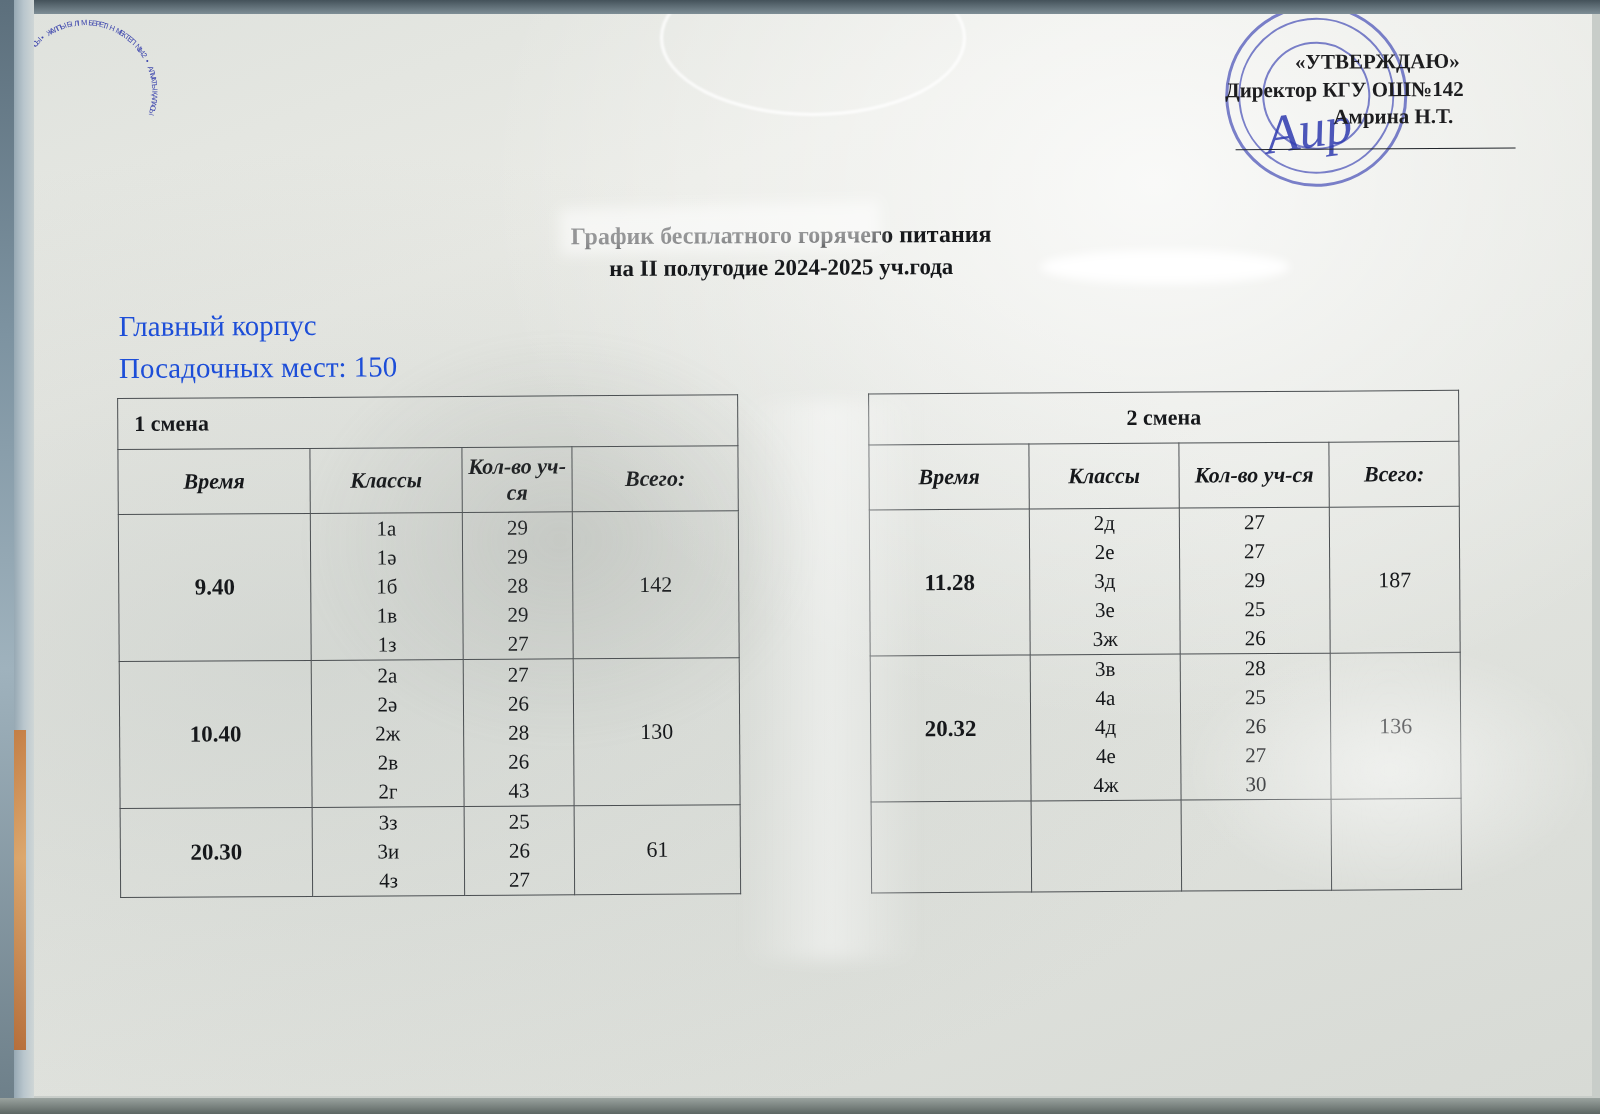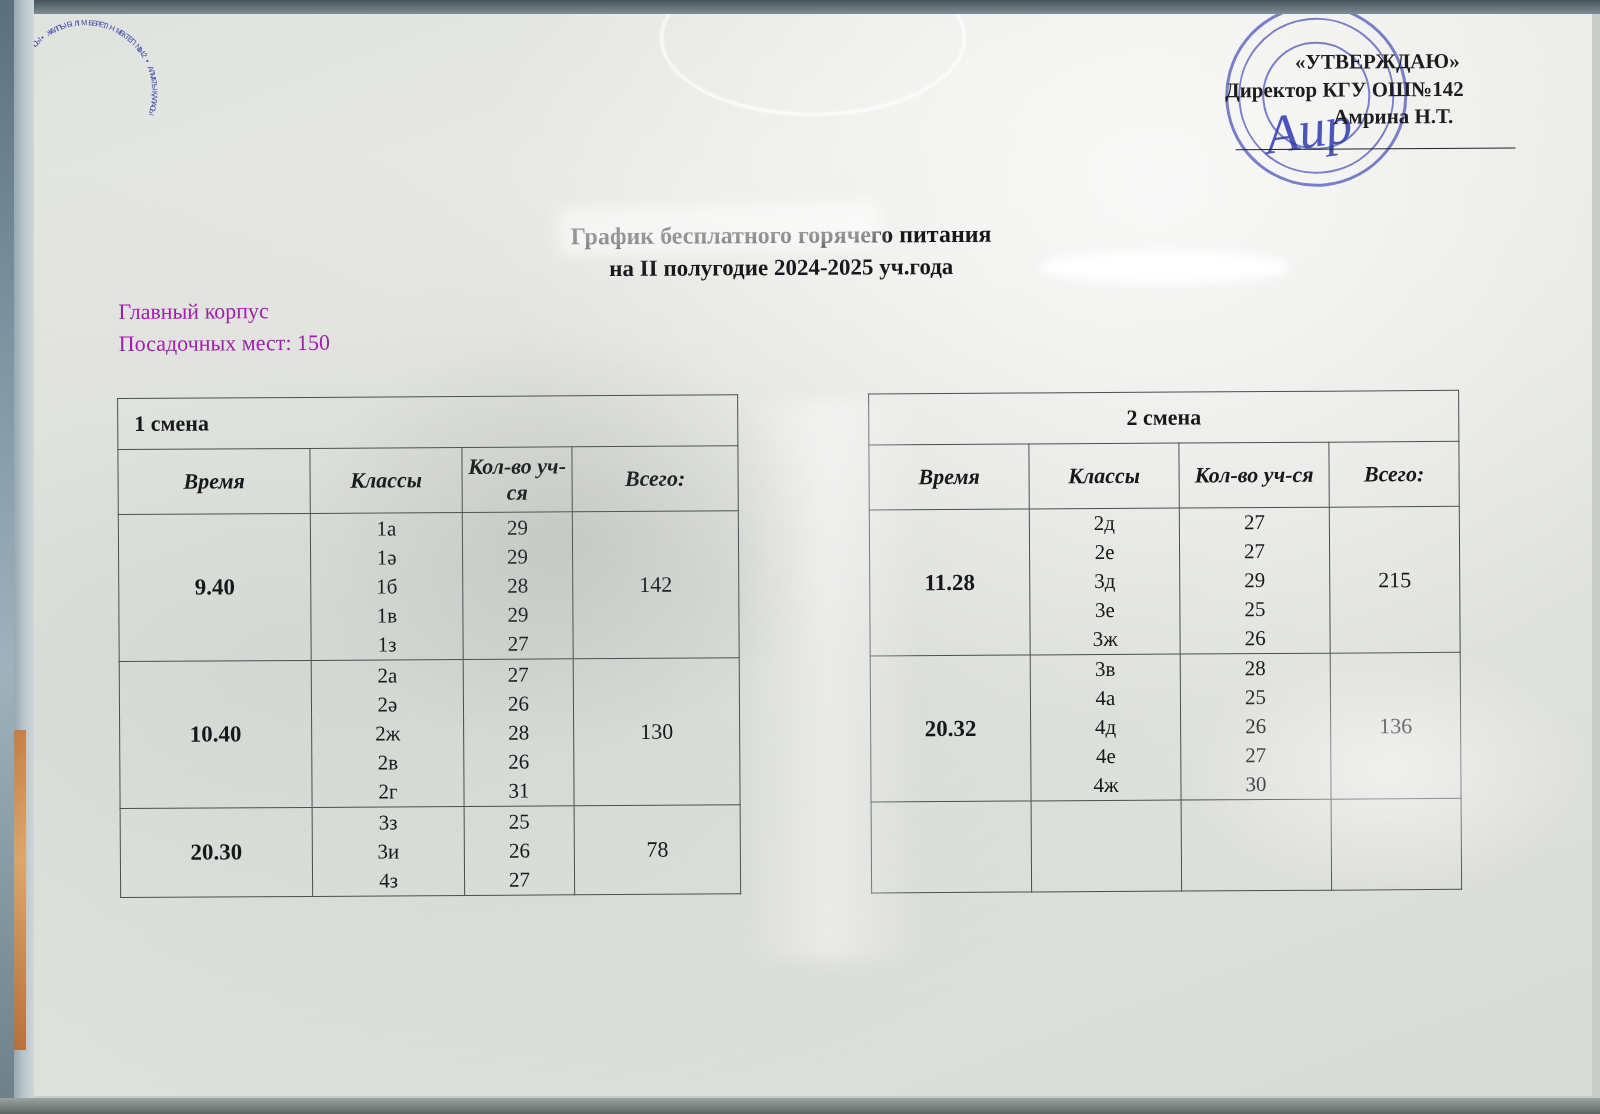--- a/index.html
+++ b/index.html
@@ -201,23 +201,23 @@
     text-align: center;
     font-weight: bold;
     font-size: 24px;
     color: #16181b;
     line-height: 1.42;
   }
   .title .l2 { font-size: 23px; }
 
   .subhead {
     position: absolute;
-    left: 120px; top: 292px;
-    font-size: 22px;
-    color: #a21caf;
+    left: 120px; top: 301px;
+    font-size: 29px;
+    color: #1d4ed8;
     line-height: 1.45;
   }
 
   
   .tables {
     position: absolute;
     left: 118px; top: 394px;
     width: 1340px;
     display: flex;
     gap: 0;
@@ -424,37 +424,37 @@
                 <div>2ә</div>
                 <div>2ж</div>
                 <div>2в</div>
                 <div>2г</div>
               </td>
             <td class="stack">
                 <div>27</div>
                 <div>26</div>
                 <div>28</div>
                 <div>26</div>
-                <div>31</div>
+                <div>43</div>
               </td>
             <td class="total-cell">130</td>
           </tr>
           <tr>
             <td class="time-cell">20.30</td>
             <td class="stack">
                 <div>3з</div>
                 <div>3и</div>
                 <div>4з</div>
               </td>
             <td class="stack">
                 <div>25</div>
                 <div>26</div>
                 <div>27</div>
               </td>
-            <td class="total-cell">78</td>
+            <td class="total-cell">61</td>
           </tr>
         </tbody>
       </table>
 
       <table id="table-shift2">
         <colgroup>
           <col class="c-time">
             <col class="c-class">
             <col class="c-cnt">
             <col class="c-tot">
@@ -479,21 +479,21 @@
                 <div>3е</div>
                 <div>3ж</div>
               </td>
             <td class="stack">
                 <div>27</div>
                 <div>27</div>
                 <div>29</div>
                 <div>25</div>
                 <div>26</div>
               </td>
-            <td class="total-cell">215</td>
+            <td class="total-cell">187</td>
           </tr>
           <tr>
             <td class="time-cell">20.32</td>
             <td class="stack">
                 <div>3в</div>
                 <div>4а</div>
                 <div>4д</div>
                 <div>4е</div>
                 <div>4ж</div>
               </td>

